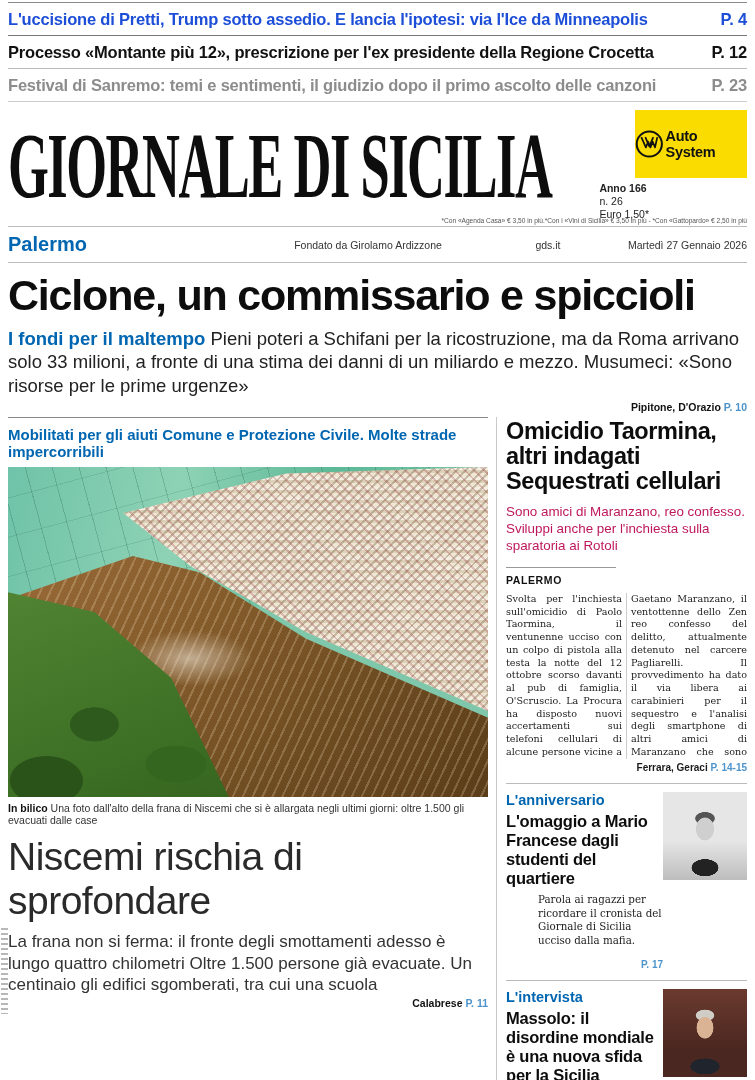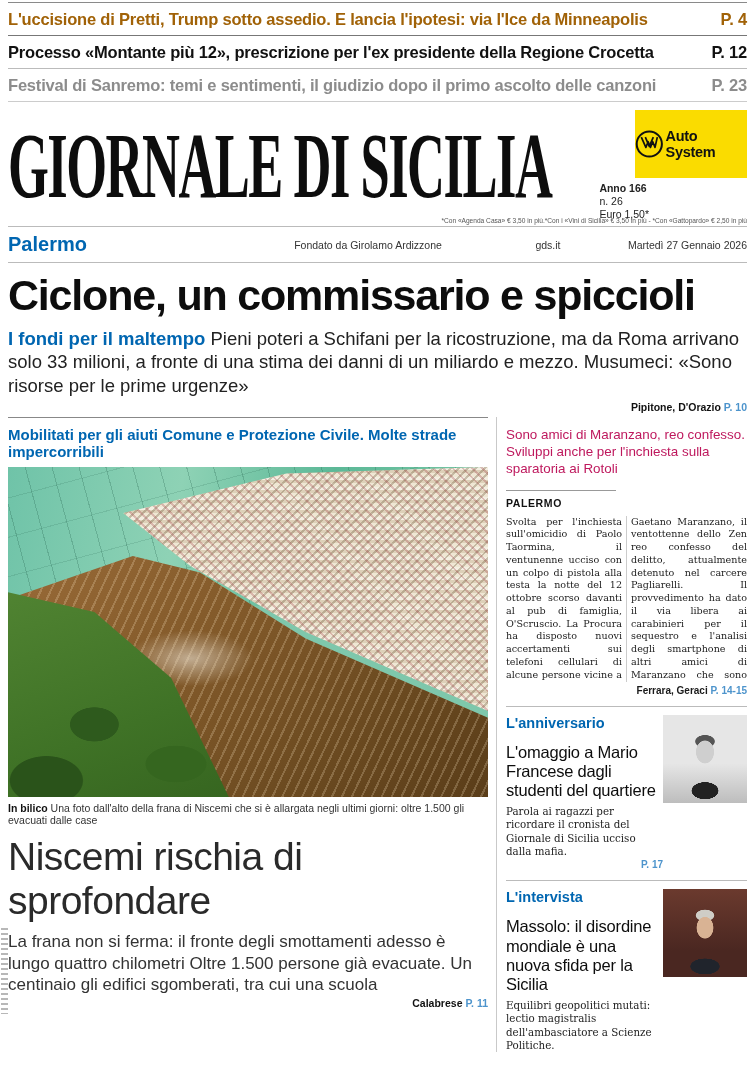--- a/index.html
+++ b/index.html
@@ -3,21 +3,21 @@
 <meta charset="utf-8">
 <style>
   * { margin:0; padding:0; box-sizing:border-box; }
   body { background:#e9e9e9; font-family:"Liberation Sans", sans-serif; }
   .page { position:relative; width:755px; height:1080px; margin:0 auto; background:#fff; color:#1a1a1a; overflow:hidden; }
   .inner { margin:0 8px; }
 
   
   .topline { border-top:1px solid #8a8a8a; margin:2px 8px 0; }
   .teaser { display:flex; justify-content:space-between; align-items:baseline; padding:7px 0 6px; font-weight:bold; font-size:16.5px; letter-spacing:-0.2px; }
-  .teaser.blue { color:#a16207; }
+  .teaser.blue { color:#1d4ed8; }
   .teaser.black { color:#111; }
   .teaser.gray { color:#8c8c8c; }
   .t-sep1 { border-top:1px solid #777; margin:0 8px; }
   .t-sep2 { border-top:1px solid #bbb; margin:0 8px; }
   .t-sep3 { border-top:1px solid #ccc; margin:0 8px; }
 
   
   .masthead { position:relative; height:118px; margin:4px 8px 0; }
   .mast-title { position:absolute; left:0; top:8px; font-family:"Liberation Serif", serif; font-weight:bold; font-size:70px; letter-spacing:-2px; white-space:nowrap; transform:scale(0.75,1.32); transform-origin:left top; color:#0d0d0d; }
   .vw-box { position:absolute; right:0; top:4px; width:112px; height:68px; background:#fadc00; display:flex; flex-direction:row; align-items:center; justify-content:center; gap:2px; }
@@ -90,23 +90,23 @@
   .r-rule { width:110px; border-top:1px solid #999; margin:12px 0 6px; }
   .r-loc { font-size:10.5px; font-weight:bold; letter-spacing:0.6px; color:#111; }
   .r-body { margin-top:7px; height:166px; column-count:2; column-gap:9px; column-rule:1px solid #ccc; column-fill:auto;
     font-family:"DejaVu Serif", serif; font-size:9.6px; line-height:1.33; text-align:justify; color:#1c1c1c; overflow:hidden; hyphens:auto; }
   .r-by { text-align:right; font-size:10px; font-weight:bold; margin-top:3px; }
   .r-div { border-top:1px solid #bbb; margin:10px 0 8px; }
 
   .feature { display:flex; }
   .f-text { flex:1; }
   .f-label { color:#0066b1; font-weight:bold; font-size:14.5px; }
-  .f-title { font-weight:normal; font-size:16.5px; line-height:1.16; letter-spacing:-0.2px; color:#0d0d0d; margin-top:12px; }
-  .f-body { font-family:"DejaVu Serif", serif; font-size:10.3px; line-height:1.3; color:#222; margin-top:5px; }
-  .f-page { text-align:right; font-size:10px; margin-top:1px; }
+  .f-title { font-weight:bold; font-size:16.5px; line-height:1.16; letter-spacing:-0.2px; color:#0d0d0d; margin-top:4px; }
+  .f-body { font-family:"DejaVu Serif", serif; font-size:10.3px; line-height:1.3; color:#222; margin-top:5px;margin-left:32px; }
+  .f-page { text-align:right; font-size:10px; margin-top:12px; }
   .f-photo { width:84px; height:88px; flex:none; }
   .photo-bw { background:
       radial-gradient(22px 14px at 50% 86%, #222 60%, transparent 62%),
       radial-gradient(15px 19px at 50% 42%, #cfcfcf 58%, transparent 62%),
       radial-gradient(17px 11px at 50% 30%, #555 55%, transparent 60%),
       linear-gradient(180deg,#e6e6e6 55%, #bdbdbd);
   }
   .photo-color { background:
       radial-gradient(24px 13px at 50% 88%, #20242c 60%, transparent 62%),
       radial-gradient(14px 18px at 50% 44%, #d9b394 58%, transparent 62%),
@@ -187,20 +187,21 @@
       </div>
       <h2 class="niscemi-head">Niscemi rischia di sprofondare</h2>
       <p class="niscemi-sf">La frana non si ferma: il fronte degli smottamenti adesso è lungo quattro chilometri Oltre 1.500 persone già evacuate. Un centinaio gli edifici sgomberati, tra cui una scuola</p>
       <div class="niscemi-by">
         <span>Calabrese</span>
         <span class="pageref">P. 11</span>
       </div>
     </div>
 
     <div class="col-right">
+      <h2 class="r-head">Omicidio Taormina, altri indagati Sequestrati cellulari</h2>
       <p class="r-sf">Sono amici di Maranzano, reo confesso. Sviluppi anche per l'inchiesta sulla sparatoria ai Rotoli</p>
       <div class="r-rule"></div>
       <div class="r-loc">PALERMO</div>
       <div class="r-body">Svolta per l'inchiesta sull'omicidio di Paolo Taormina, il ventunenne ucciso con un colpo di pistola alla testa la notte del 12 ottobre scorso davanti al pub di famiglia, O'Scruscio. La Procura ha disposto nuovi accertamenti sui telefoni cellulari di alcune persone vicine a Gaetano Maranzano, il ventottenne dello Zen reo confesso del delitto, attualmente detenuto nel carcere Pagliarelli. Il provvedimento ha dato il via libera ai carabinieri per il sequestro e l'analisi degli smartphone di altri amici di Maranzano che sono stati indagati. Intanto nel processo a carico di Francesco Lupo, accusato di avere sparato e ferito gravemente Antonino Fragali davanti al cimitero dei Rotoli il 22 dicembre 2024, il Gup ha disposto nuovi accertamenti sulla direzione dei colpi di pistola prima di arrivare al verdetto.</div>
       <div class="r-by">
         <span>Ferrara, Geraci</span>
         <span class="pageref">P. 14-15</span>
       </div>
       <div class="r-div"></div>
 

